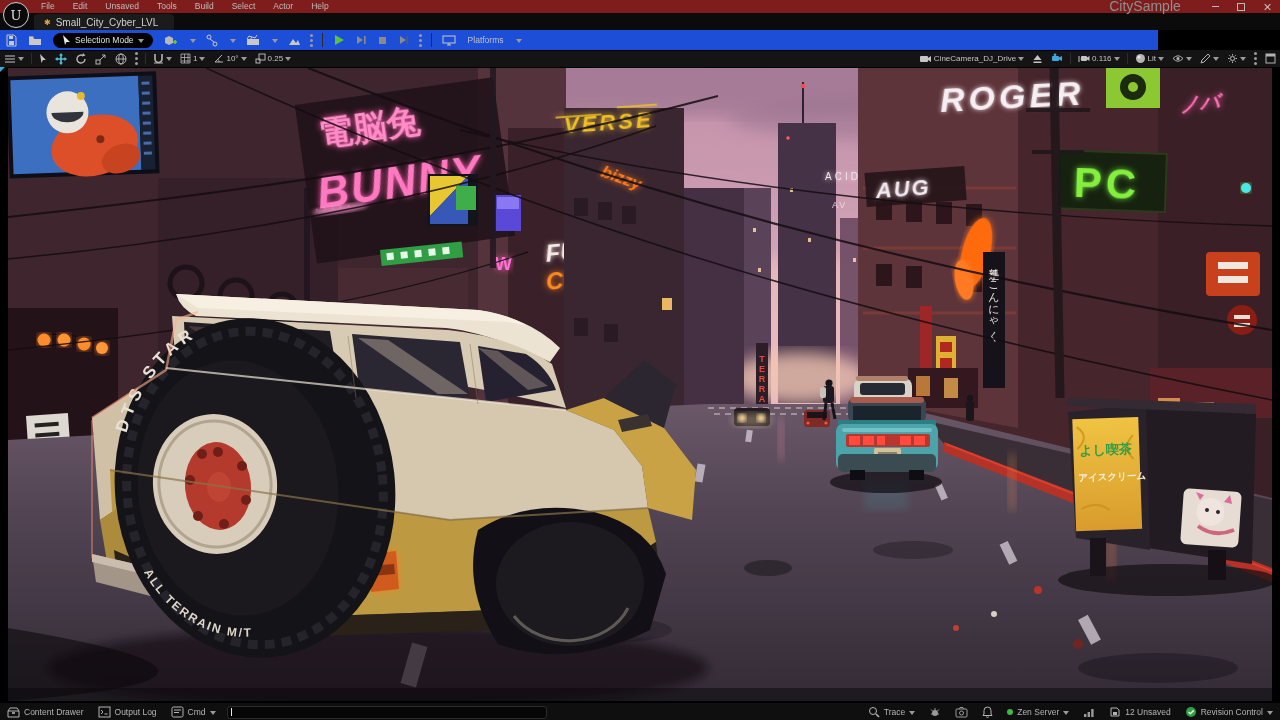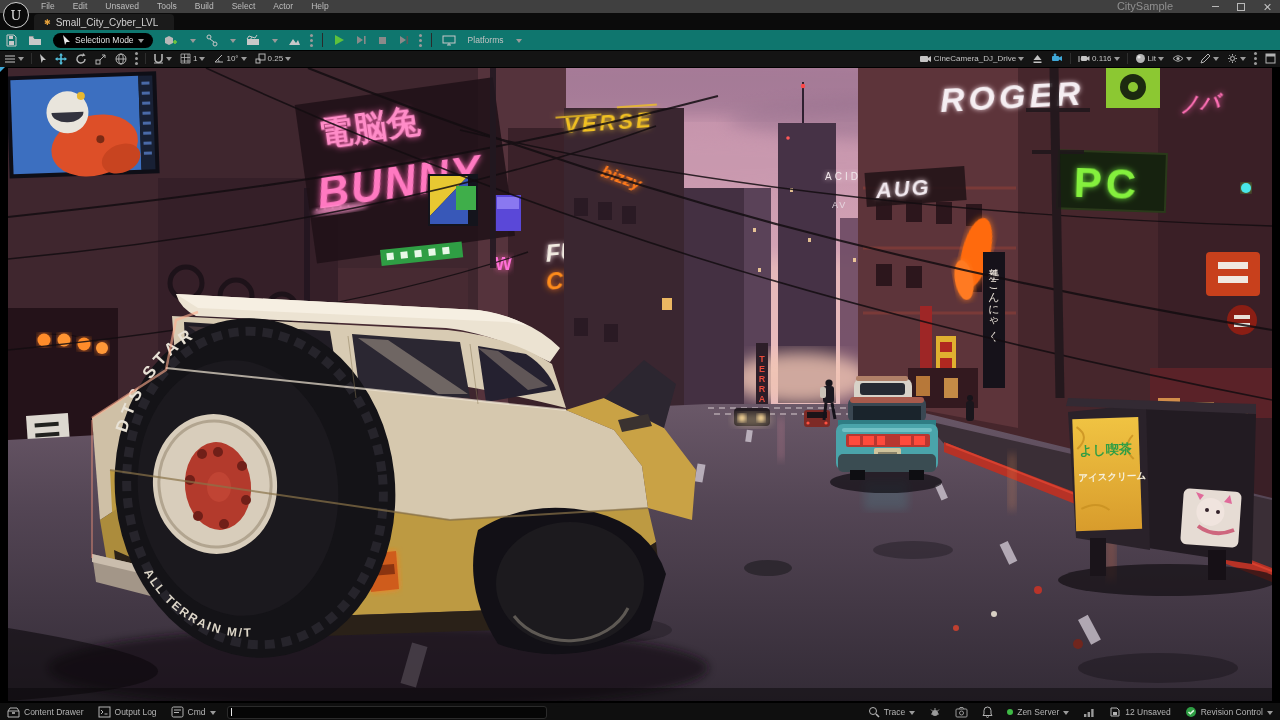--- a/index.html
+++ b/index.html
@@ -1,37 +1,37 @@
 <!DOCTYPE html>
 <html><head>
 <meta charset="utf-8">
 <style>
   html,body{margin:0;padding:0;width:1280px;height:720px;overflow:hidden;background:#000;
     font-family:"Liberation Sans",sans-serif;-webkit-font-smoothing:antialiased;}
   .abs{position:absolute;}
   
-  #titlebar{left:0;top:0;width:1280px;height:13px;background:#404040;display:flex;align-items:center;z-index:30;}
+  #titlebar{left:0;top:0;width:1280px;height:13px;background:#7f1d1d;display:flex;align-items:center;z-index:30;}
   .menu-item{color:#bdbdbd;font-size:8.5px;padding:0 9px;line-height:13px;cursor:default;}
-  #app-title{position:absolute;left:1100px;top:0;width:90px;text-align:center;color:#8f8f8f;font-size:11px;line-height:13px;}
+  #app-title{position:absolute;left:1100px;top:0;width:90px;text-align:center;color:#8f8f8f;font-size:14px;line-height:13px;}
   .winbtn{position:absolute;top:0;width:22px;height:13px;display:flex;align-items:center;justify-content:center;}
   .minbar{width:7px;height:1px;background:#b8b8b8;}
   .maxbox{width:6px;height:6px;border:1px solid #b8b8b8;}
   .closex{position:relative;width:8px;height:8px;}
   .closex:before,.closex:after{content:"";position:absolute;left:3.5px;top:0;width:1px;height:8px;background:#c8c8c8;}
   .closex:before{transform:rotate(45deg);}.closex:after{transform:rotate(-45deg);}
   #ue-logo{left:3px;top:2px;width:24px;height:24px;border:1.5px solid #d2d2d2;border-radius:50%;z-index:40;
     display:flex;align-items:center;justify-content:center;color:#e0e0e0;font-size:13px;font-family:"DejaVu Serif",serif;background:#0a0a0a;}
   
   #tabrow{left:0;top:13px;width:1280px;height:17px;background:#0b0b0b;z-index:29;}
   #level-tab{position:absolute;left:34px;top:1px;height:16px;min-width:120px;background:#1b1b1b;border-radius:4px 4px 0 0;
     display:flex;align-items:center;padding:0 10px;gap:5px;}
   #level-tab .dirty{color:#e8a33c;font-size:8px;}
   #level-tab .lbl{color:#cfcfcf;font-size:10px;}
   
-  #toolbar{left:0;top:30px;width:1280px;height:20px;background:#0f766e;display:flex;align-items:center;z-index:28;border-bottom:1px solid #000;}
+  #toolbar{left:0;top:30px;width:1158px;height:20px;background:#1d4ed8;display:flex;align-items:center;z-index:28;border-bottom:1px solid #000;}
   .tbtn{display:flex;align-items:center;gap:12px;padding:0 5px;height:20px;}
   .pill{background:#000;border-radius:10px;height:15px;display:flex;align-items:center;gap:4px;padding:0 9px;margin:0 6px;}
   .pill span{color:#e2e2e2;font-size:8.5px;}
   .tlabel{color:#c2c2c2;font-size:8.5px;}
   .cv{width:0;height:0;border:3px solid transparent;border-top:4px solid #9a9a9a;margin-top:4px;}
   .vdots{width:3px;height:3px;border-radius:50%;background:#9a9a9a;box-shadow:0 -5px 0 #9a9a9a,0 5px 0 #9a9a9a;margin:0 4px;}
   .tsep{width:1px;height:14px;background:#2a2a2a;margin:0 5px;}
   .ic{display:block;}
   
   #viewport{left:0;top:50px;width:1280px;height:652px;background:#000;z-index:10;}

